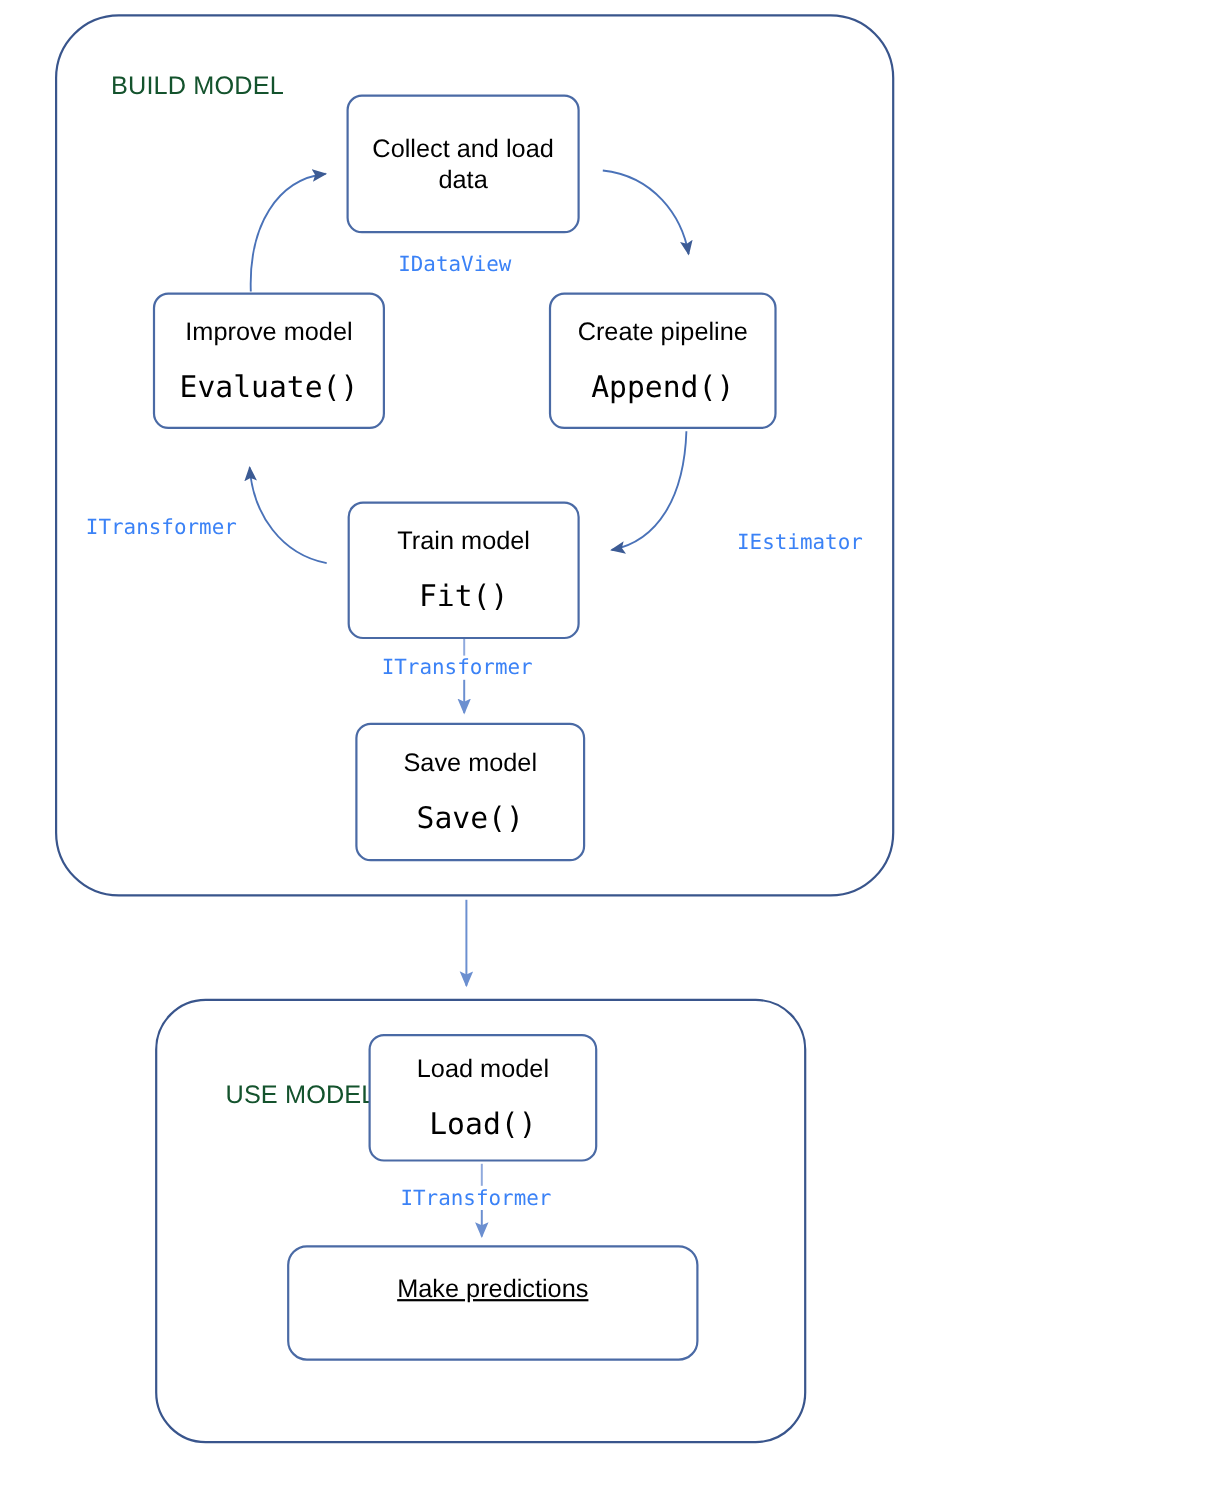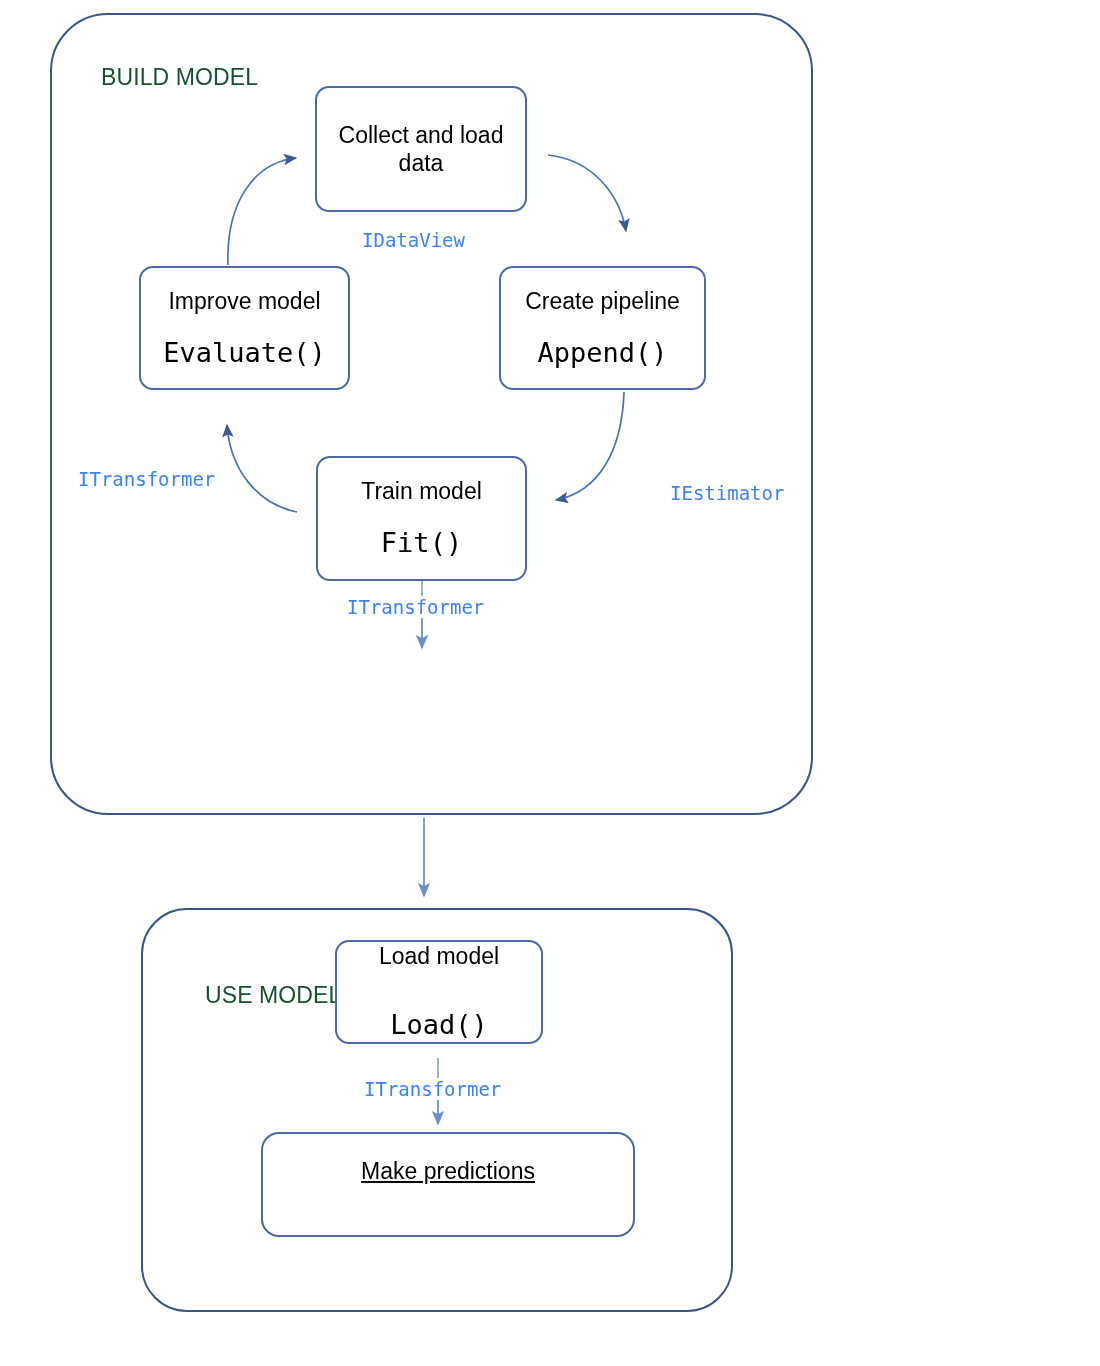--- a/index.html
+++ b/index.html
@@ -132,22 +132,27 @@
     <div class="gap-1"></div>
     <div class="node-api">Append()</div>
   </div>
 
   <div class="node" style="left:316px; top:456px; width:211px; height:125px;">
     <div class="node-title">Train model</div>
     <div class="gap-1"></div>
     <div class="node-api">Fit()</div>
   </div>
 
+  <div class="node" style="left:323px; top:657px; width:209px; height:126px;">
+    <div class="node-title">Save model</div>
+    <div class="gap-1"></div>
+    <div class="node-api">Save()</div>
+  </div>
 
-  <div class="node" style="left:335px; top:940px; width:208px; height:104px;justify-content:space-between;">
+  <div class="node" style="left:335px; top:940px; width:208px; height:116px;">
     <div class="node-title">Load model</div>
     <div class="gap-1"></div>
     <div class="node-api">Load()</div>
   </div>
 
   <div class="node" style="left:261px; top:1132px; width:374px; height:105px; border-radius:18px;text-decoration:underline;">
     <div class="node-title">Make predictions</div>
     <div class="gap-2"></div>
   </div>
 

